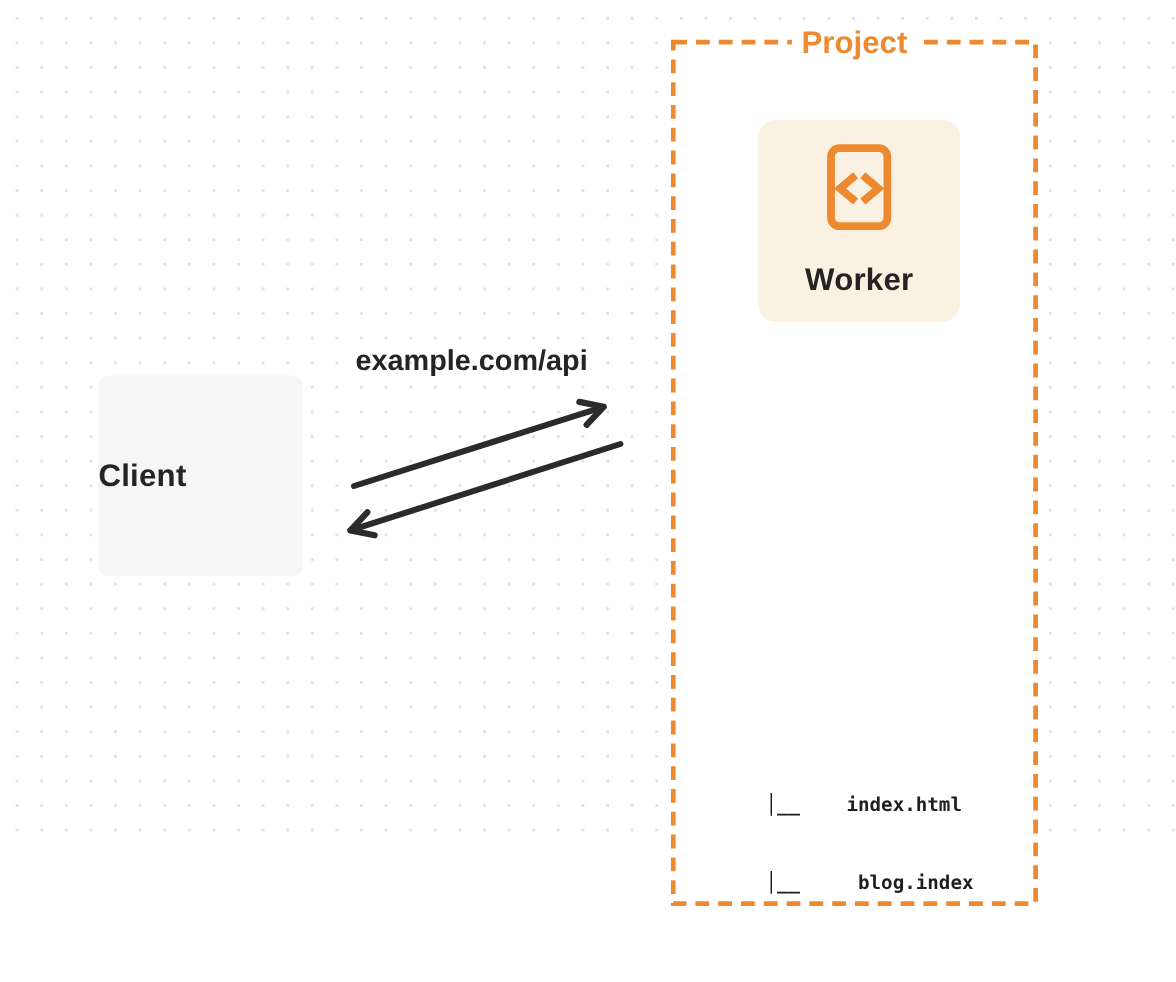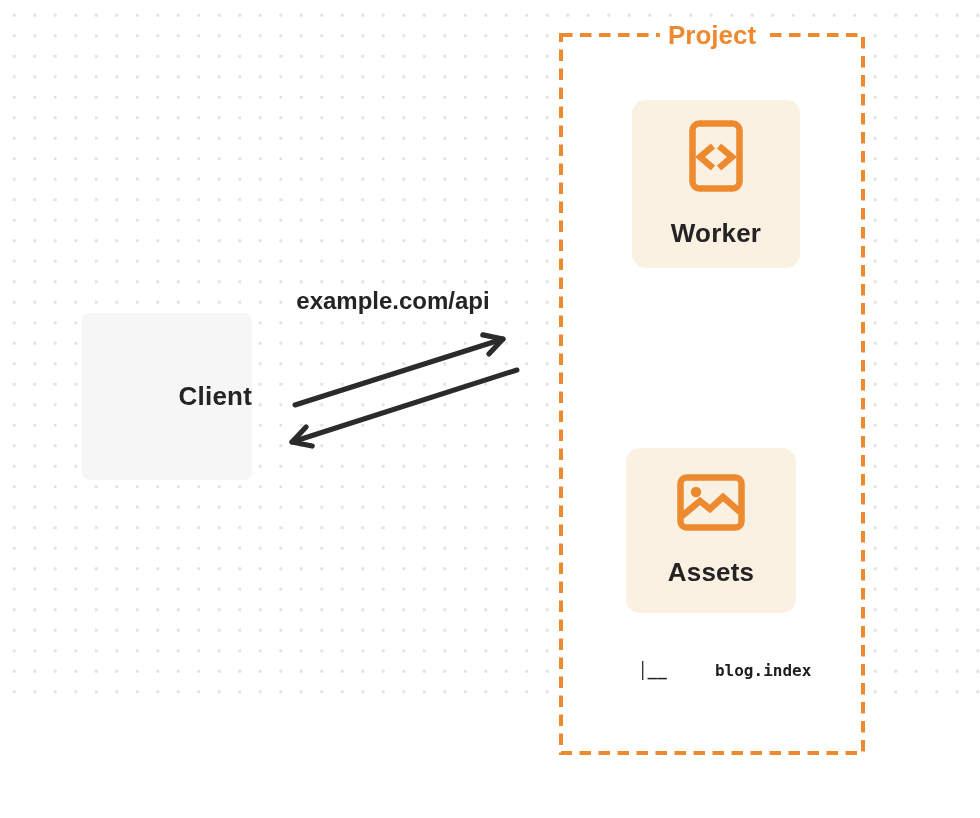--- a/index.html
+++ b/index.html
@@ -18,21 +18,21 @@
     background-position: 4px 5px;
   }
 
   
   .client-box {
     position: absolute;
     left: 82px; top: 313px;
     width: 170px; height: 167px;
     background: #F6F6F6;
     border-radius: 8px;
-    display: flex; align-items: center; justify-content: flex-end;
+    display: flex; align-items: center; justify-content: flex-start;
   }
   .node-label {
     font-size: 26px;
     font-weight: bold;
     color: #242424;
     letter-spacing: 0.2px;
   }
 
   
   .request-label {
@@ -127,27 +127,20 @@
 
   <div class="card worker">
     <svg width="54" height="72" viewBox="0 0 54 72">
       <rect x="3.5" y="3.5" width="47" height="65" rx="7" fill="none" stroke="#ED8A2F" stroke-width="6.5"></rect>
       <path d="M24 26 L11 37 L24 48" fill="none" stroke="#ED8A2F" stroke-width="6.5" stroke-linejoin="miter"></path>
       <path d="M30 26 L43 37 L30 48" fill="none" stroke="#ED8A2F" stroke-width="6.5" stroke-linejoin="miter"></path>
     </svg>
     <div class="node-label">Worker</div>
   </div>
 
-  <div class="card assets">
-    <svg width="68" height="57" viewBox="0 0 68 57">
-      <rect x="3.5" y="3.5" width="61" height="50" rx="6" fill="none" stroke="#ED8A2F" stroke-width="6.5"></rect>
-      <circle cx="19" cy="18" r="5.2" fill="#ED8A2F"></circle>
-      <path d="M5 42 L23 27 L33 35 L46 23 L63 38" fill="none" stroke="#ED8A2F" stroke-width="6.5" stroke-linejoin="miter"></path>
-    </svg>
-    <div class="node-label">Assets</div>
-  </div>
 
   <div class="file-tree">
+    <div class="tree-line">   │__    index.html</div>
     <div class="tree-line">   │__     blog.index</div>
     
   </div>
 
 </div>
 
 </body></html>

